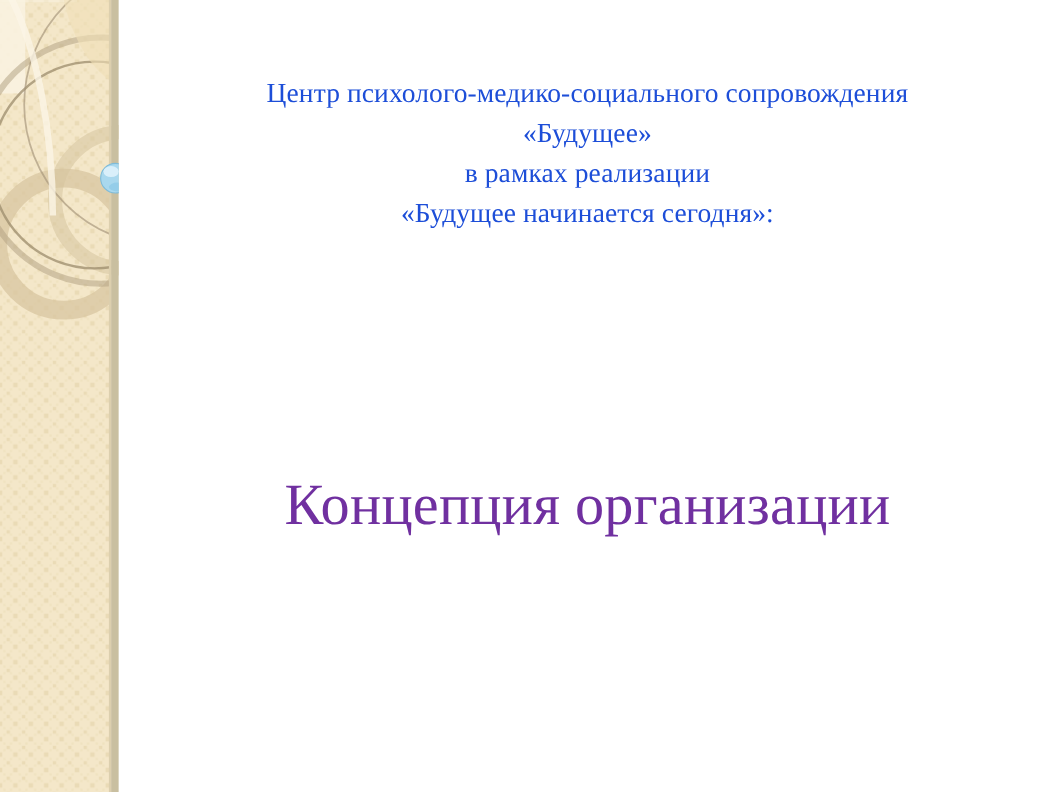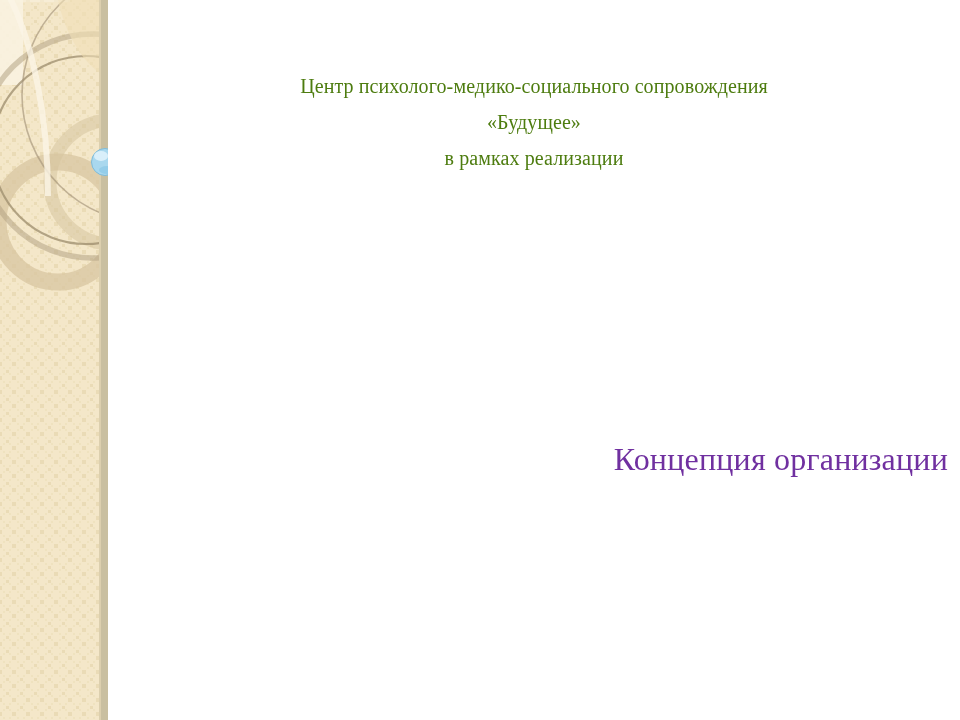--- a/index.html
+++ b/index.html
@@ -40,41 +40,41 @@
     display: block;
   }
 
   
   #header-text-block {
     position: absolute;
     left: 120px;
     top: 68px;
     width: 828px;
     text-align: center;
-    color: #4d7c0f;
+    color: #1d4ed8;
     font-family: "Liberation Serif", "DejaVu Serif", serif;
-    font-size: 20px;
+    font-size: 25px;
     line-height: 36.2px;
     letter-spacing: 0.1px;
   }
   #header-text-block .hline {
     display: block;
     white-space: nowrap;
   }
 
   
   #main-title-block {
     position: absolute;
     left: 120px;
     top: 428px;
     width: 828px;
-    text-align: right;
+    text-align: center;
     color: #7030A0;
     font-family: "Liberation Serif", "DejaVu Serif", serif;
-    font-size: 32px;
+    font-size: 53px;
     line-height: 62px;
     letter-spacing: 0.2px;
   }
   #main-title-block .tline {
     display: block;
     white-space: nowrap;
   }
 </style>
 </head>
 <body>
@@ -139,19 +139,20 @@
         <circle cx="126" cy="146" r="4.2" fill="none" stroke="#BFC9CC" stroke-width="1.1"></circle>
         <path d="M126,139.5 L126,142 M126,150 L126,152.5 M119.5,146 L122,146 M130,146 L132.5,146" stroke="#BFC9CC" stroke-width="0.9"></path>
       </g>
     </svg>
   </div>
 
   <div id="header-text-block">
     <span class="hline">Центр психолого-медико-социального сопровождения</span>
     <span class="hline">«Будущее»</span>
     <span class="hline">в рамках реализации</span>
+    <span class="hline">«Будущее начинается сегодня»:</span>
   </div>
 
   <div id="main-title-block">
     <span class="tline">Концепция организации</span>
   </div>
 
 </div>
 
 </body></html>

